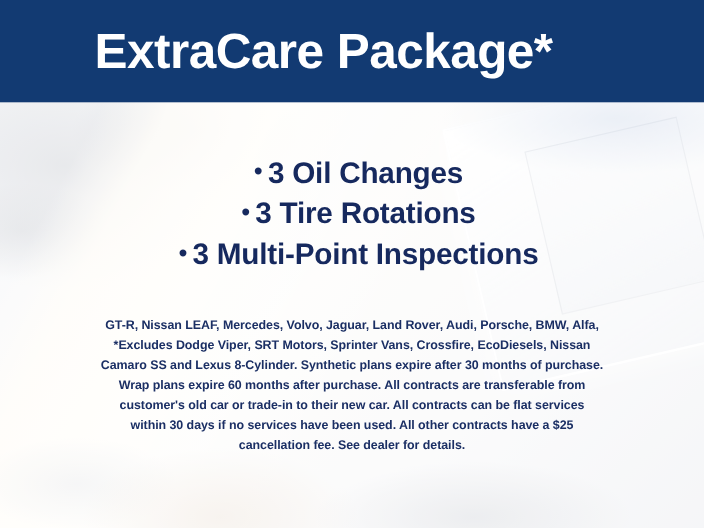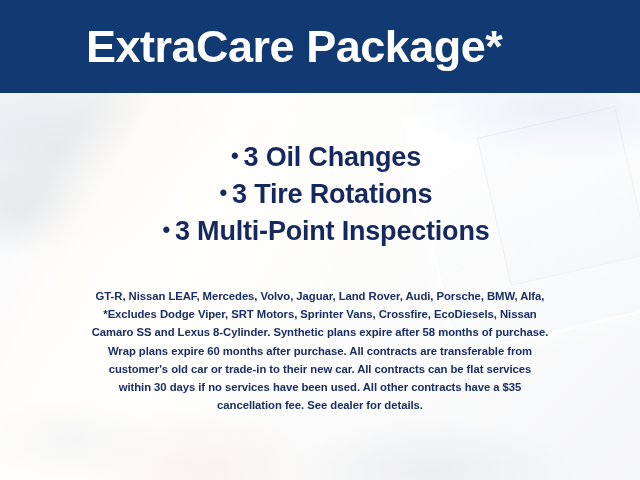--- a/index.html
+++ b/index.html
@@ -168,20 +168,20 @@
       <span class="dot">•</span><span>3 Tire Rotations</span>
     </div>
     <div class="benefit-line">
       <span class="dot">•</span><span>3 Multi-Point Inspections</span>
     </div>
   </div>
 
   <div class="disclaimer">
     <div class="disclaimer-line">GT-R, Nissan LEAF, Mercedes, Volvo, Jaguar, Land Rover, Audi, Porsche, BMW, Alfa,</div>
     <div class="disclaimer-line">*Excludes Dodge Viper, SRT Motors, Sprinter Vans, Crossfire, EcoDiesels, Nissan</div>
-    <div class="disclaimer-line">Camaro SS and Lexus 8-Cylinder. Synthetic plans expire after 58 months of purchase.</div>
+    <div class="disclaimer-line">Camaro SS and Lexus 8-Cylinder. Synthetic plans expire after 30 months of purchase.</div>
     <div class="disclaimer-line">Wrap plans expire 60 months after purchase. All contracts are transferable from</div>
     <div class="disclaimer-line">customer's old car or trade-in to their new car. All contracts can be flat services</div>
-    <div class="disclaimer-line">within 30 days if no services have been used. All other contracts have a $35</div>
+    <div class="disclaimer-line">within 30 days if no services have been used. All other contracts have a $25</div>
     <div class="disclaimer-line">cancellation fee. See dealer for details.</div>
   </div>
 
 </div>
 
 </body></html>

